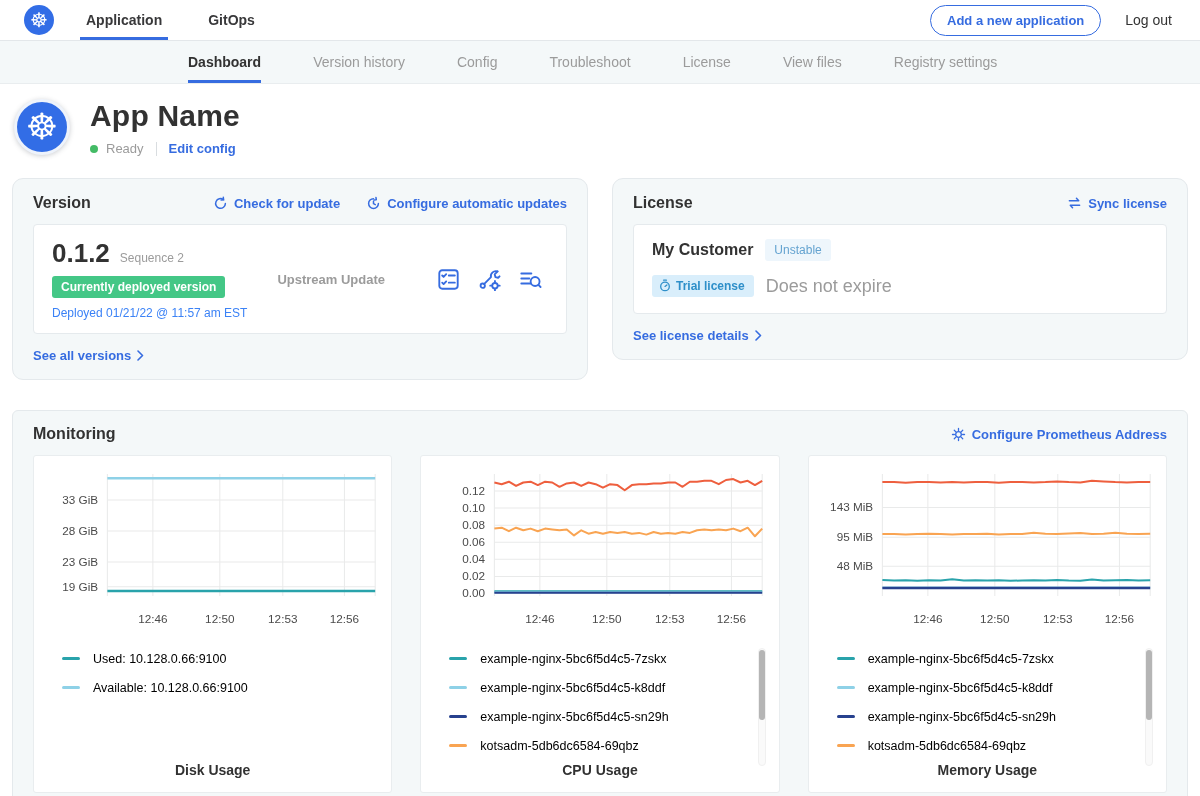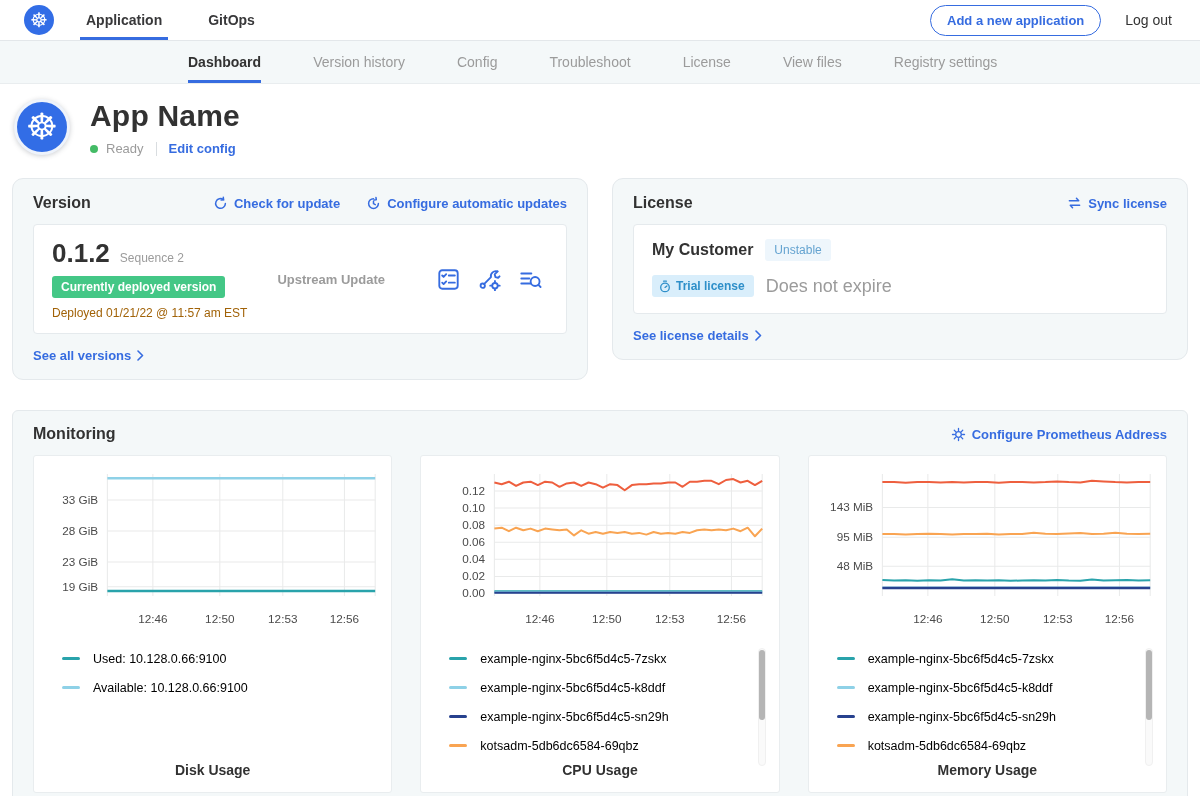--- a/index.html
+++ b/index.html
@@ -44,32 +44,32 @@
   .panel-head .spacer { flex:1; }
   .panel-head .link { margin-left:26px; }
   .white-card { background:#fff; border:1px solid #e5eaed; border-radius:4px; margin-top:12px; }
   
   .version-body { display:flex; align-items:center; padding:13px 24px 13px 18px; }
   .v-left { width:46%; }
   .v-number-row { display:flex; align-items:baseline; gap:10px; }
   .v-number { font-size:26px; font-weight:700; }
   .v-seq { font-size:12px; color:#9b9b9b; }
   .deployed-badge { display:inline-block; background:#44c786; color:#fff; font-size:12px; font-weight:700; padding:4px 9px; border-radius:3px; margin-top:7px; }
-  .deployed-at { font-size:12px; color:#a16207; margin-top:8px; }
+  .deployed-at { font-size:12px; color:#3b82f6; margin-top:8px; }
   .v-mid { flex:1; font-size:13px; font-weight:700; color:#9b9b9b; }
   .v-icons { display:flex; gap:18px; color:#366ce0; align-items:center; }
   .v-icons svg { cursor:pointer; }
   .panel-foot { margin-top:13px; }
   
   .license-body { padding:14px 18px 16px 18px; }
   .lic-row1 { display:flex; align-items:center; gap:12px; }
   .customer-name { font-size:16px; font-weight:700; }
   .badge-channel { background:#eef6fc; color:#64a3d0; font-size:12px; padding:4px 9px; border-radius:3px; }
   .lic-row2 { display:flex; align-items:center; gap:12px; margin-top:14px; }
-  .badge-trial { background:#d9eefb; color:#2e8fc9; font-size:12px; font-weight:700; padding:4px 9px 4px 7px; border-radius:3px; display:inline-flex; align-items:flex-end; gap:5px; }
+  .badge-trial { background:#d9eefb; color:#2e8fc9; font-size:12px; font-weight:700; padding:4px 9px 4px 7px; border-radius:3px; display:inline-flex; align-items:flex-start; gap:5px; }
   .expiry { font-size:18px; color:#9b9b9b; }
   
   .monitoring { margin-top:30px; padding:14px 20px 18px 20px; }
   .charts-row { display:flex; gap:28px; margin-top:12px; }
   .chart-card { position:relative; flex:1; background:#fff; border:1px solid #e9edef; border-radius:3px; padding:8px 10px 14px 10px; display:flex; flex-direction:column; }
   .chart-svg { width:100%; height:170px; display:block; }
   svg text.tick { font-family:"Liberation Sans", sans-serif; font-size:11.5px; fill:#4a4a4a; }
   .legend { height:118px; padding:10px 0 0 18px; }
   .legend-item { display:flex; align-items:center; gap:13px; height:29px; }
   .legend-dash { width:18px; height:3px; border-radius:2px; flex:0 0 auto; }

